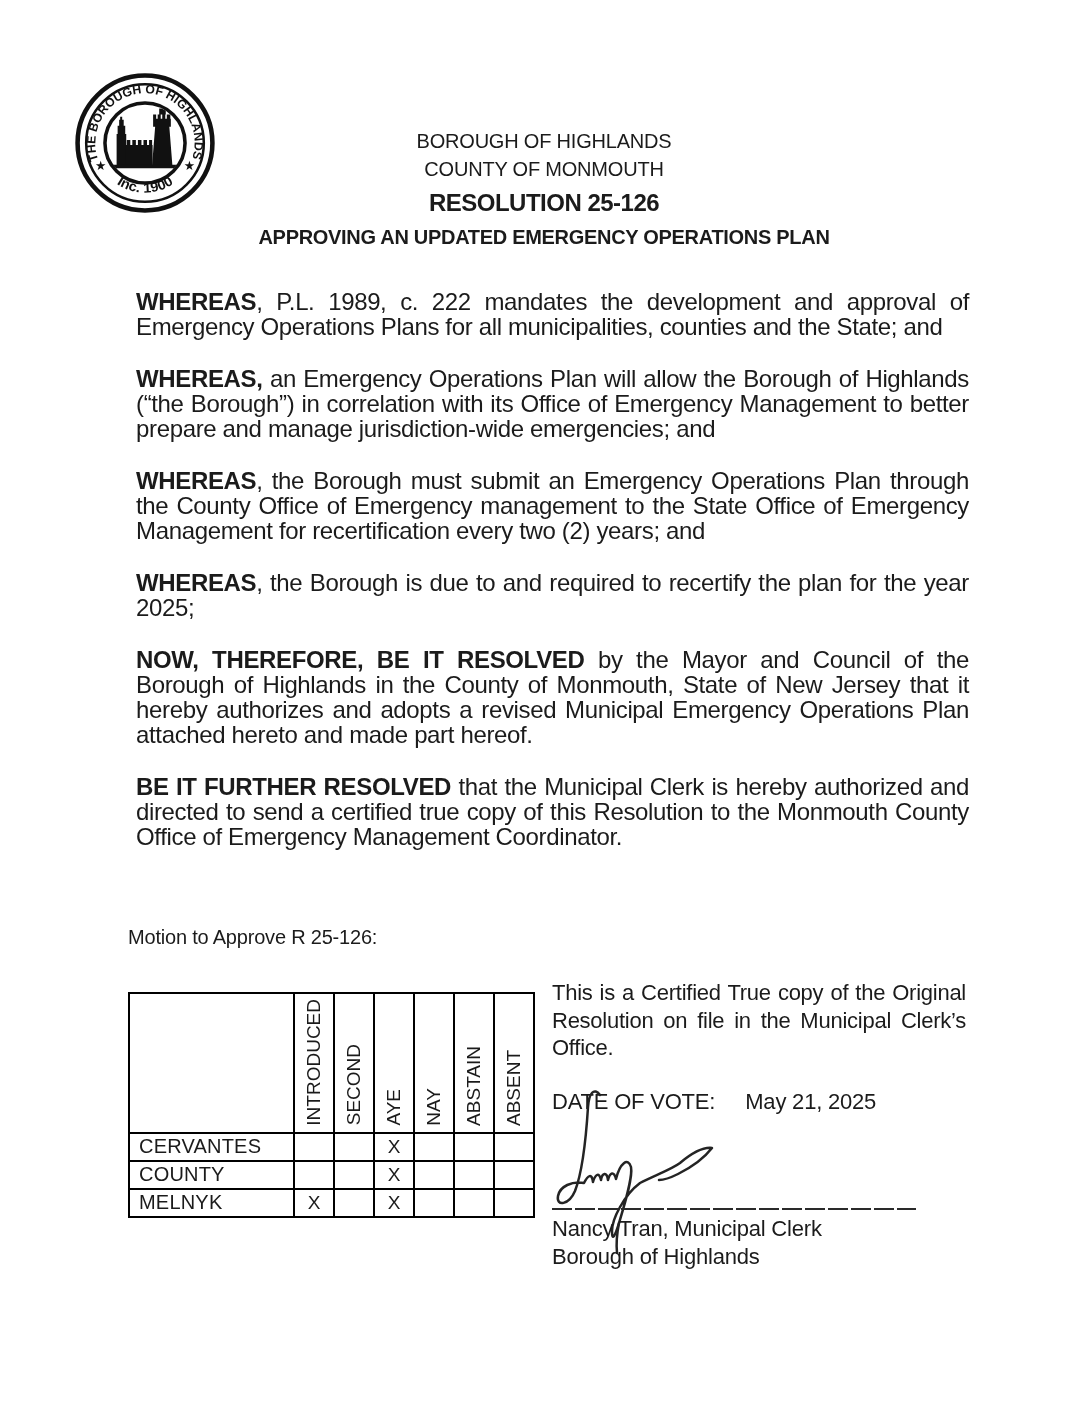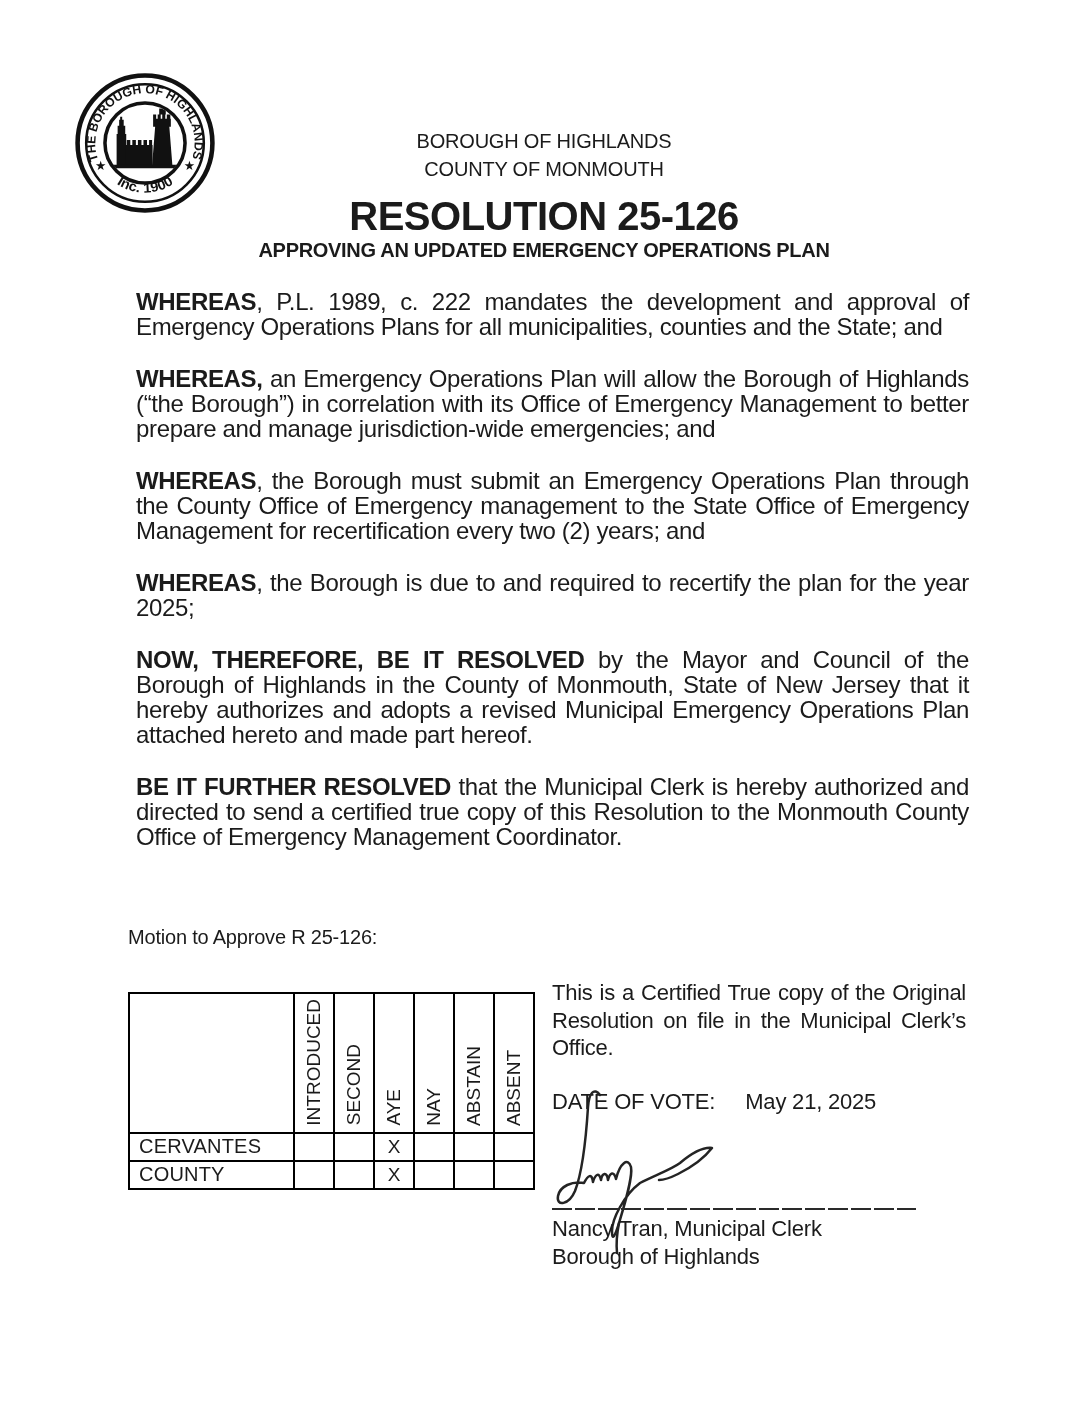--- a/index.html
+++ b/index.html
@@ -10,21 +10,21 @@
     background:#ffffff;
     font-family:"Liberation Sans",sans-serif;
     color:#1b1b1b;
     overflow:hidden;
   }
   
   .seal{position:absolute;left:72px;top:70px;width:146px;height:146px;}
   
   .doc-header{position:absolute;left:0;top:128px;width:100%;text-align:center;}
   .org-line{font-size:20px;line-height:27.5px;letter-spacing:-0.2px;}
-  .res-title{font-size:40px;font-weight:bold;line-height:40px;margin-top:13px;letter-spacing:-0.5px;}
+  .res-title{font-size:24px;font-weight:bold;line-height:40px;letter-spacing:-0.5px;}
   .res-subtitle{font-size:20px;font-weight:bold;margin-top:3px;letter-spacing:-0.3px;}
   
   .doc-body{
     position:absolute;left:136px;top:289px;width:833px;
     font-size:24px;line-height:25px;text-align:justify;letter-spacing:-0.35px;
   }
   .doc-body p{margin:0 0 27px 0;}
   .b{font-weight:bold;}
   .motion{position:absolute;left:128px;top:926px;font-size:20px;letter-spacing:-0.2px;}
   
@@ -133,20 +133,29 @@
       </tr>
       <tr>
         <td class="name">COUNTY</td>
         <td class="mark"></td>
         <td class="mark"></td>
         <td class="mark">X</td>
         <td class="mark"></td>
         <td class="mark"></td>
         <td class="mark"></td>
       </tr>
+      <tr>
+        <td class="name">MELNYK</td>
+        <td class="mark">X</td>
+        <td class="mark"></td>
+        <td class="mark">X</td>
+        <td class="mark"></td>
+        <td class="mark"></td>
+        <td class="mark"></td>
+      </tr>
     </tbody>
   </table>
 
   <div class="cert">
     <p class="cert-text">This is a Certified True copy of the Original Resolution on file in the Municipal Clerk’s Office.</p>
     <div class="date-row">
       <span>DATE OF VOTE:</span><span class="date-value">May 21, 2025</span>
     </div>
 
     <svg class="signature-svg" viewBox="0 0 240 180" aria-hidden="true">

